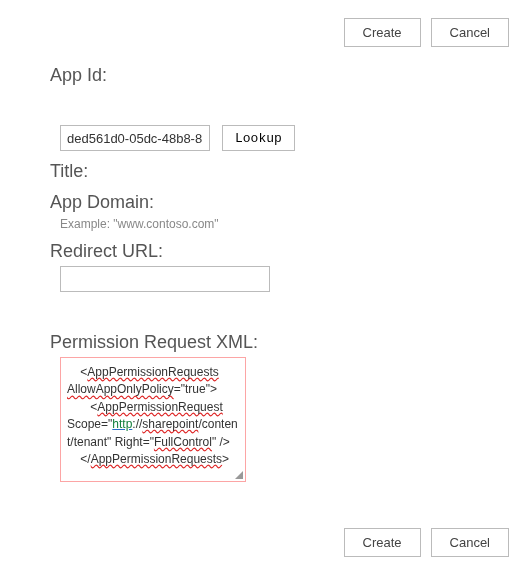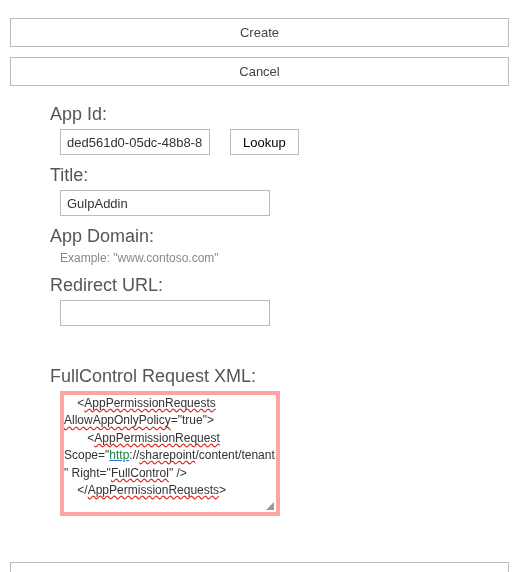--- a/index.html
+++ b/index.html
@@ -11,73 +11,74 @@
       height: 572px;
       padding: 10px 10px 10px 10px;
       background: #fff;
     }
     .button-row {
       display: flex;
       justify-content: flex-end;
       gap: 10px;
       margin: 8px 0 18px 0;
       padding-right: 10px;
-      flex-direction: column;
     }
     .btn {
       background: #fff;
       border: 1px solid #bbb;
       color: #444;
       font-size: 13px;
       padding: 6px 18px;
       cursor: pointer;
       font-family: inherit;
     }
     .form-area {
       margin-left: 40px;
       margin-right: 20px;
     }
     .field-label {
       color: #555;
       font-size: 18px;
       margin-bottom: 4px;
       margin-top: 10px;
     }
-    .field-row { display: flex; gap: 20px; align-items: flex-end; }
+    .field-row { display: flex; gap: 12px; align-items: flex-end; }
     .text-input {
       border: 1px solid #bbb;
       padding: 4px 6px;
       font-size: 13px;
       font-family: inherit;
       color: #333;
       width: 210px;
       height: 26px;
     }
     .text-input.short { width: 150px; }
     .lookup-btn {
       border: 1px solid #bbb;
       background: #fff;
       padding: 4px 12px;
       font-size: 13px;
       cursor: pointer;
-      font-family: Liberation Sans, sans-serif;
+      font-family: Liberation Mono, monospace;
       height: 26px;
+      margin-top: 35px;
     }
     .example {
       color: #888;
       font-size: 12px;
       margin: 2px 0 8px 4px;
     }
     .input-indent { margin-left: 10px; }
     .section-gap { height: 30px; }
     .xml-content {
-      border: 4px solid #fca5a5;
-      width: 220px;
+      border: 1px solid #fca5a5;
+      width: 186px;
       height: 125px;
       font-size: 12px;
+      padding: 6px;
       line-height: 1.45;
       overflow: auto;
       position: relative;
     }
     .xml-content .resize-handle {
       position: absolute;
       right: 2px;
       bottom: 2px;
       width: 0; height: 0;
       border-style: solid;
@@ -104,35 +105,32 @@
 
 <div class="form-area">
 
   <div class="field-label">App Id:</div>
   <div class="field-row input-indent">
     <input type="text" class="text-input short" value="ded561d0-05dc-48b8-8" style="">
     <button class="lookup-btn">Lookup</button>
   </div>
 
   <div class="field-label">Title:</div>
-  <div class="input-indent">
-    <input type="text" class="text-input" value="GulpAddin" style="">
-  </div>
 
   <div class="field-label">App Domain:</div>
   <div class="example input-indent">Example: "www.contoso.com"</div>
 
   <div class="field-label">Redirect URL:</div>
   <div class="input-indent">
     <input type="text" class="text-input" value="" style="">
   </div>
 
   <div class="section-gap"></div>
 
-  <div class="field-label">FullControl Request XML:</div>
+  <div class="field-label">Permission Request XML:</div>
   <div class="input-indent">
     <div class="xml-content" contenteditable="true" style="">
       &nbsp;&nbsp;&nbsp;&nbsp;&lt;<span class="redsquiggle">AppPermissionRequests</span><br>
       <span class="redsquiggle">AllowAppOnlyPolicy</span><span>="true"&gt;</span><br>
       &nbsp;&nbsp;&nbsp;&nbsp;&nbsp;&nbsp;&nbsp;&lt;<span class="redsquiggle">AppPermissionRequest</span><br>
       <span>Scope="</span><span class="blueunder">http</span><span>://</span><span class="redsquiggle">sharepoint</span><span>/content/tenant" Right="</span><span class="redsquiggle">FullControl</span><span>" /&gt;</span><br>
       &nbsp;&nbsp;&nbsp;&nbsp;&lt;/<span class="redsquiggle">AppPermissionRequests</span>&gt;
       <div class="resize-handle"></div>
     </div>
   </div>

